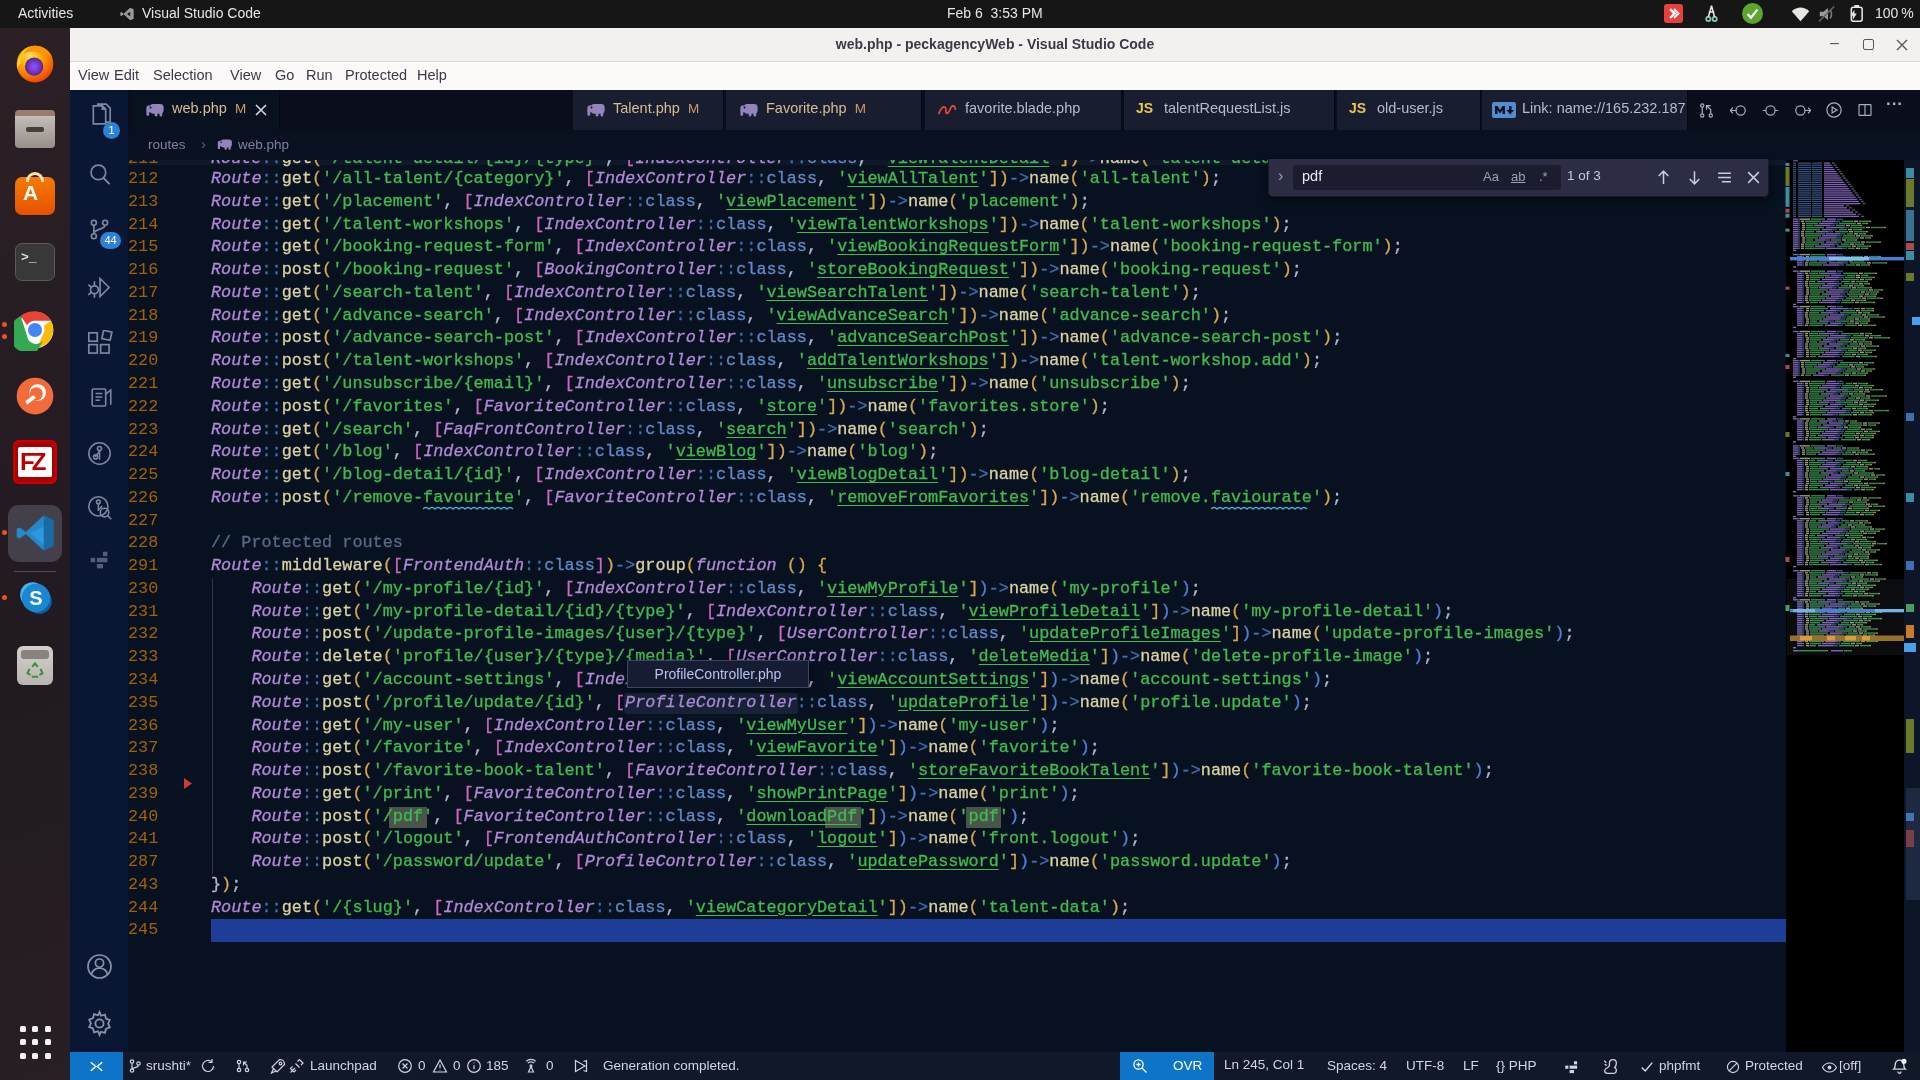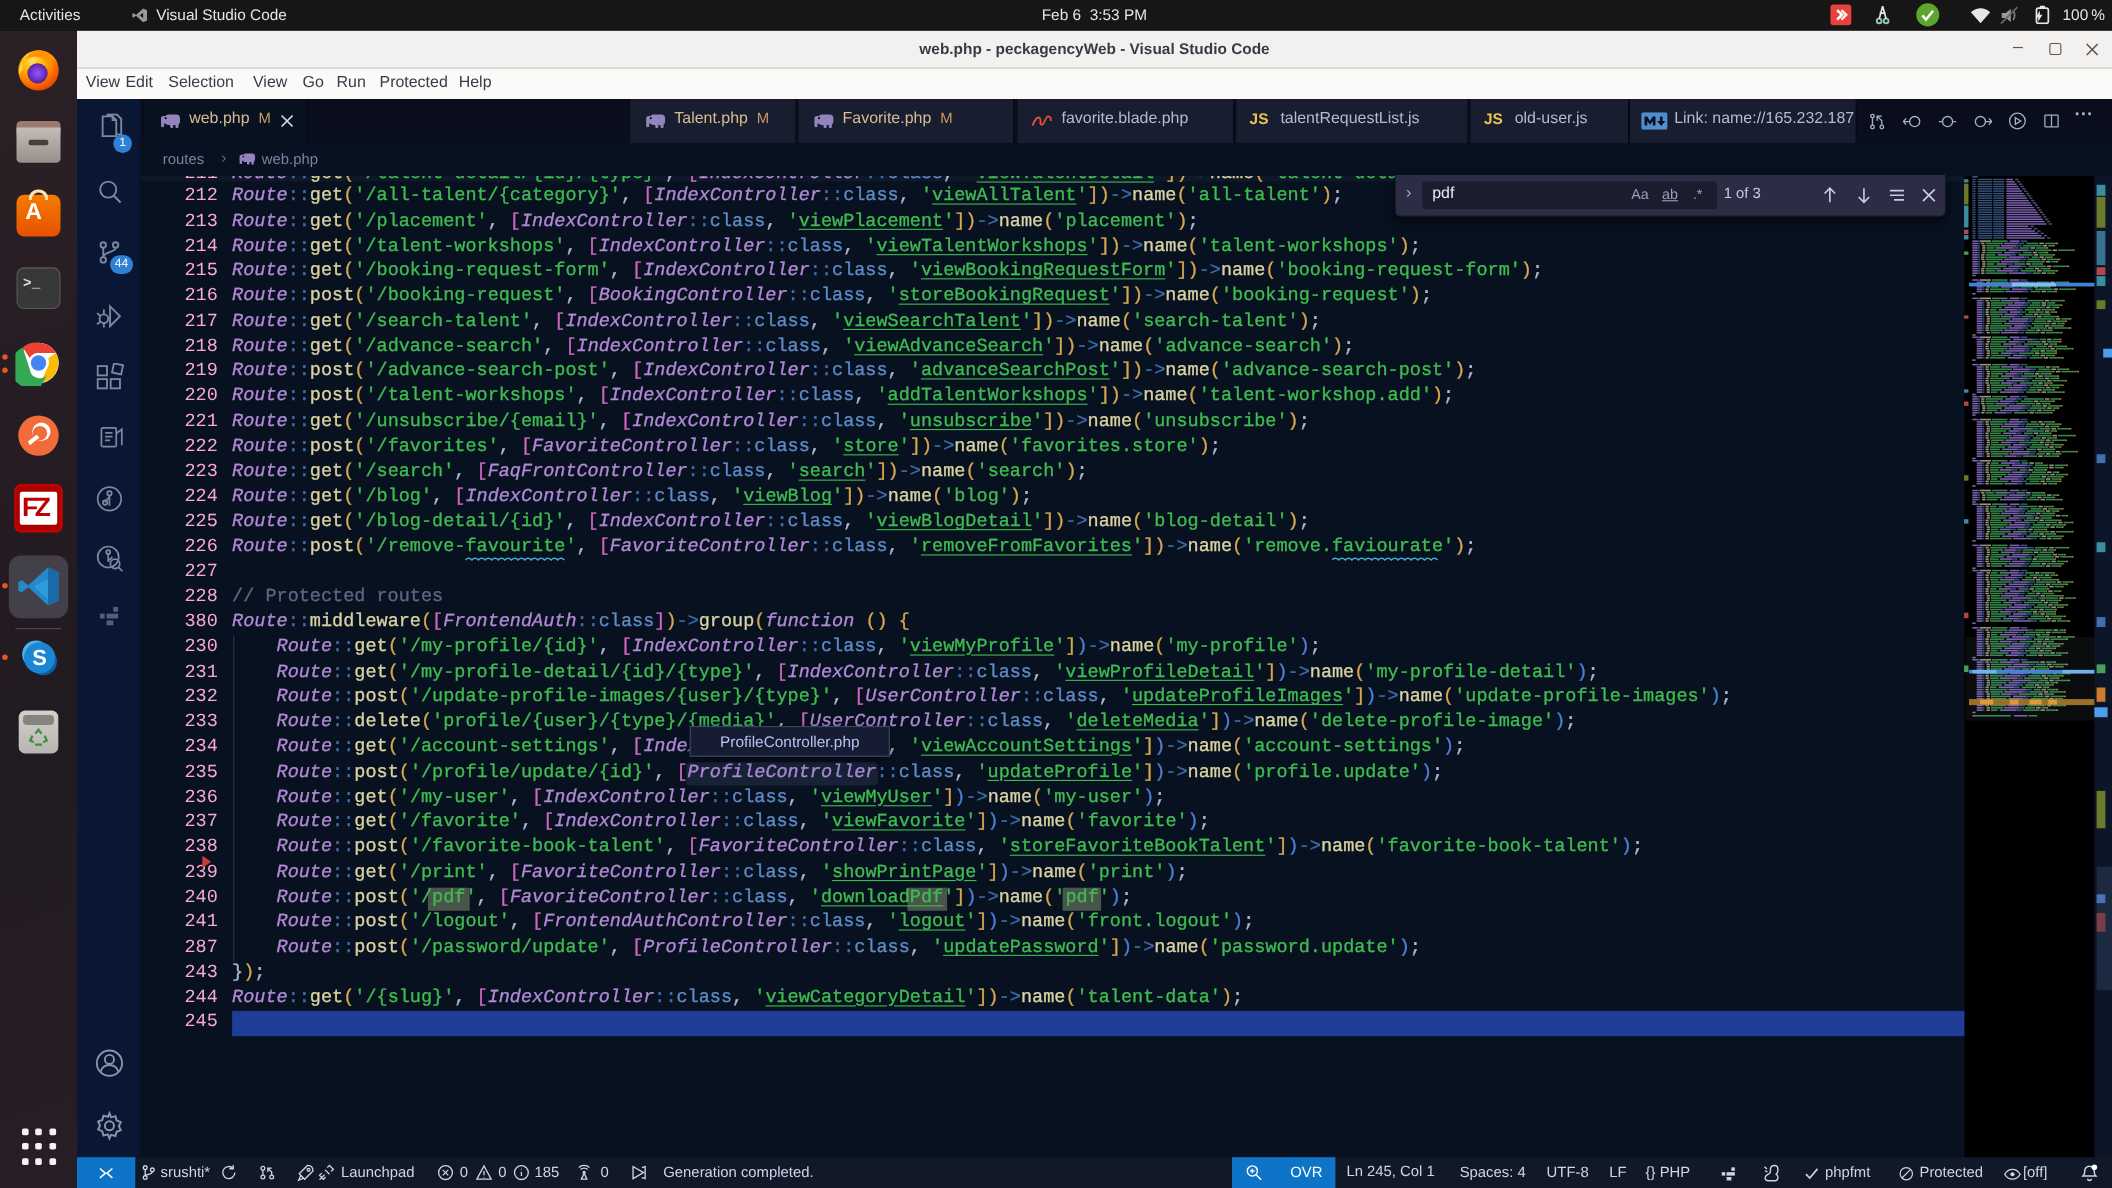--- a/index.html
+++ b/index.html
@@ -1,20 +1,20 @@
 <!DOCTYPE html>
 <html><head><meta charset="utf-8"><style>
 *{margin:0;padding:0;box-sizing:border-box}
 html,body{width:1920px;height:1080px;overflow:hidden;background:#000}
 body{font-family:"Liberation Sans",sans-serif;font-size:13.5px}
 .abs{position:absolute}
 .tr{color:#b289d6}.tp{color:#3f6fae}.tm{color:#d9d2a2}.tg{color:#d7a94e}.tk{color:#cf68c1}
 .tb{color:#4d80d8}.ts{color:#3fbc50}.tu{color:#3fbc50}.tcl{color:#5e8ac5}.tw{color:#aeb9d2}.tc{color:#5a6884}
 i{font-style:normal}
-.gut{position:absolute;width:58px;text-align:right;color:#f9a8d4;left:12px;height:22.77px;line-height:22.77px}
+.gut{position:absolute;width:58px;text-align:left;color:#a16207;left:0px;height:22.77px;line-height:22.77px}
 .cl{position:absolute;left:83px;height:22.77px;line-height:22.77px;white-space:pre;-webkit-text-stroke:0.3px}
 .tab{position:absolute;top:0;height:40px;border-right:1px solid #060810;font-size:14.5px}
 .mi{position:absolute;top:5px}
 </style></head><body>
 <div class="abs" style="left:0;top:0;width:1920px;height:28px;background:#161616;color:#e8e6e3;font-size:14px">
  <div class="abs" style="left:18px;top:5px">Activities</div>
  <svg class="abs" style="left:119px;top:6px" width="16" height="16" viewBox="0 0 48 48">
       <path fill="#9a9996" d="M33.5 5 14 23 7.5 18 4 19.5v9L7.5 30l6.5-5 19.5 18 10.5-5V10zM33.5 17v14L24 24z"></path>
     </svg>
  <div class="abs" style="left:142px;top:5px">Visual Studio Code</div>
@@ -382,21 +382,21 @@
 <div class="gut" style="top:281.2px">224</div>
 <div class="cl" style="top:281.2px"><i class="tr" style="font-style:italic;">Route</i><i class="tp">::</i><i class="tm">get</i><i class="tg">(</i><i class="ts">'/blog'</i><i class="tw">, </i><i class="tk">[</i><i class="tr" style="font-style:italic;">IndexController</i><i class="tp">::</i><i class="tcl">class</i><i class="tw">, </i><i class="ts">'</i><i class="tu" style="text-decoration:underline;text-underline-offset:3px;">viewBlog</i><i class="ts">'</i><i class="tg">]</i><i class="tg">)</i><i class="tp">-&gt;</i><i class="tm">name</i><i class="tg">(</i><i class="ts">'blog'</i><i class="tg">)</i><i class="tw">;</i></div>
 <div class="gut" style="top:304.0px">225</div>
 <div class="cl" style="top:304.0px"><i class="tr" style="font-style:italic;">Route</i><i class="tp">::</i><i class="tm">get</i><i class="tg">(</i><i class="ts">'/blog-detail/{id}'</i><i class="tw">, </i><i class="tk">[</i><i class="tr" style="font-style:italic;">IndexController</i><i class="tp">::</i><i class="tcl">class</i><i class="tw">, </i><i class="ts">'</i><i class="tu" style="text-decoration:underline;text-underline-offset:3px;">viewBlogDetail</i><i class="ts">'</i><i class="tg">]</i><i class="tg">)</i><i class="tp">-&gt;</i><i class="tm">name</i><i class="tg">(</i><i class="ts">'blog-detail'</i><i class="tg">)</i><i class="tw">;</i></div>
 <div class="gut" style="top:326.8px">226</div>
 <div class="cl" style="top:326.8px"><i class="tr" style="font-style:italic;">Route</i><i class="tp">::</i><i class="tm">post</i><i class="tg">(</i><i class="ts">'/remove-favourite'</i><i class="tw">, </i><i class="tk">[</i><i class="tr" style="font-style:italic;">FavoriteController</i><i class="tp">::</i><i class="tcl">class</i><i class="tw">, </i><i class="ts">'</i><i class="tu" style="text-decoration:underline;text-underline-offset:3px;">removeFromFavorites</i><i class="ts">'</i><i class="tg">]</i><i class="tg">)</i><i class="tp">-&gt;</i><i class="tm">name</i><i class="tg">(</i><i class="ts">'remove.faviourate'</i><i class="tg">)</i><i class="tw">;</i></div>
 <div class="gut" style="top:349.6px">227</div>
 <div class="cl" style="top:349.6px"></div>
 <div class="gut" style="top:372.3px">228</div>
 <div class="cl" style="top:372.3px"><i class="tc">// Protected routes</i></div>
-<div class="gut" style="top:395.1px">380</div>
+<div class="gut" style="top:395.1px">291</div>
 <div class="cl" style="top:395.1px"><i class="tr" style="font-style:italic;">Route</i><i class="tp">::</i><i class="tm">middleware</i><i class="tg">(</i><i class="tk">[</i><i class="tr" style="font-style:italic;">FrontendAuth</i><i class="tp">::</i><i class="tcl">class</i><i class="tk">]</i><i class="tg">)</i><i class="tp">-&gt;</i><i class="tm">group</i><i class="tg">(</i><i class="tr" style="font-style:italic;">function</i><i class="tw"> </i><i class="tg">()</i><i class="tw"> </i><i class="tg">{</i></div>
 <div class="gut" style="top:417.9px">230</div>
 <div class="cl" style="top:417.9px"><i class="tw">    </i><i class="tr" style="font-style:italic;">Route</i><i class="tp">::</i><i class="tm">get</i><i class="tg">(</i><i class="ts">'/my-profile/{id}'</i><i class="tw">, </i><i class="tk">[</i><i class="tr" style="font-style:italic;">IndexController</i><i class="tp">::</i><i class="tcl">class</i><i class="tw">, </i><i class="ts">'</i><i class="tu" style="text-decoration:underline;text-underline-offset:3px;">viewMyProfile</i><i class="ts">'</i><i class="tg">]</i><i class="tb">)</i><i class="tp">-&gt;</i><i class="tm">name</i><i class="tg">(</i><i class="ts">'my-profile'</i><i class="tb">)</i><i class="tw">;</i></div>
 <div class="gut" style="top:440.6px">231</div>
 <div class="cl" style="top:440.6px"><i class="tw">    </i><i class="tr" style="font-style:italic;">Route</i><i class="tp">::</i><i class="tm">get</i><i class="tg">(</i><i class="ts">'/my-profile-detail/{id}/{type}'</i><i class="tw">, </i><i class="tk">[</i><i class="tr" style="font-style:italic;">IndexController</i><i class="tp">::</i><i class="tcl">class</i><i class="tw">, </i><i class="ts">'</i><i class="tu" style="text-decoration:underline;text-underline-offset:3px;">viewProfileDetail</i><i class="ts">'</i><i class="tg">]</i><i class="tb">)</i><i class="tp">-&gt;</i><i class="tm">name</i><i class="tg">(</i><i class="ts">'my-profile-detail'</i><i class="tb">)</i><i class="tw">;</i></div>
 <div class="gut" style="top:463.4px">232</div>
 <div class="cl" style="top:463.4px"><i class="tw">    </i><i class="tr" style="font-style:italic;">Route</i><i class="tp">::</i><i class="tm">post</i><i class="tg">(</i><i class="ts">'/update-profile-images/{user}/{type}'</i><i class="tw">, </i><i class="tk">[</i><i class="tr" style="font-style:italic;">UserController</i><i class="tp">::</i><i class="tcl">class</i><i class="tw">, </i><i class="ts">'</i><i class="tu" style="text-decoration:underline;text-underline-offset:3px;">updateProfileImages</i><i class="ts">'</i><i class="tg">]</i><i class="tb">)</i><i class="tp">-&gt;</i><i class="tm">name</i><i class="tg">(</i><i class="ts">'update-profile-images'</i><i class="tb">)</i><i class="tw">;</i></div>
 <div class="gut" style="top:486.2px">233</div>
 <div class="cl" style="top:486.2px"><i class="tw">    </i><i class="tr" style="font-style:italic;">Route</i><i class="tp">::</i><i class="tm">delete</i><i class="tg">(</i><i class="ts">'profile/{user}/{type}/{media}'</i><i class="tw">, </i><i class="tk">[</i><i class="tr" style="font-style:italic;">UserController</i><i class="tp">::</i><i class="tcl">class</i><i class="tw">, </i><i class="ts">'</i><i class="tu" style="text-decoration:underline;text-underline-offset:3px;">deleteMedia</i><i class="ts">'</i><i class="tg">]</i><i class="tb">)</i><i class="tp">-&gt;</i><i class="tm">name</i><i class="tg">(</i><i class="ts">'delete-profile-image'</i><i class="tb">)</i><i class="tw">;</i></div>
 <div class="gut" style="top:508.9px">234</div>

